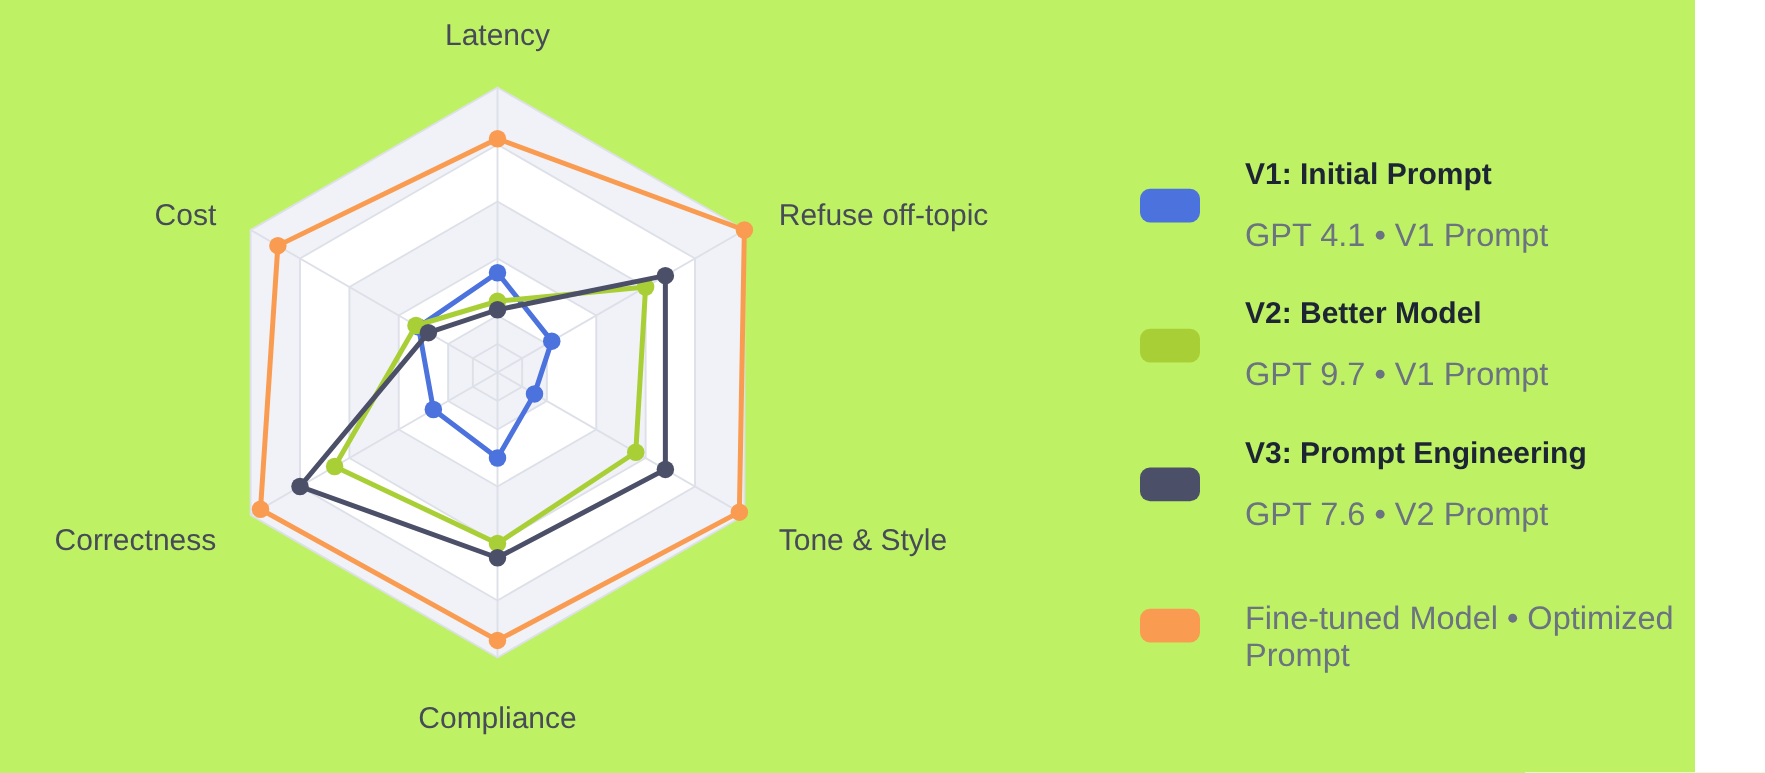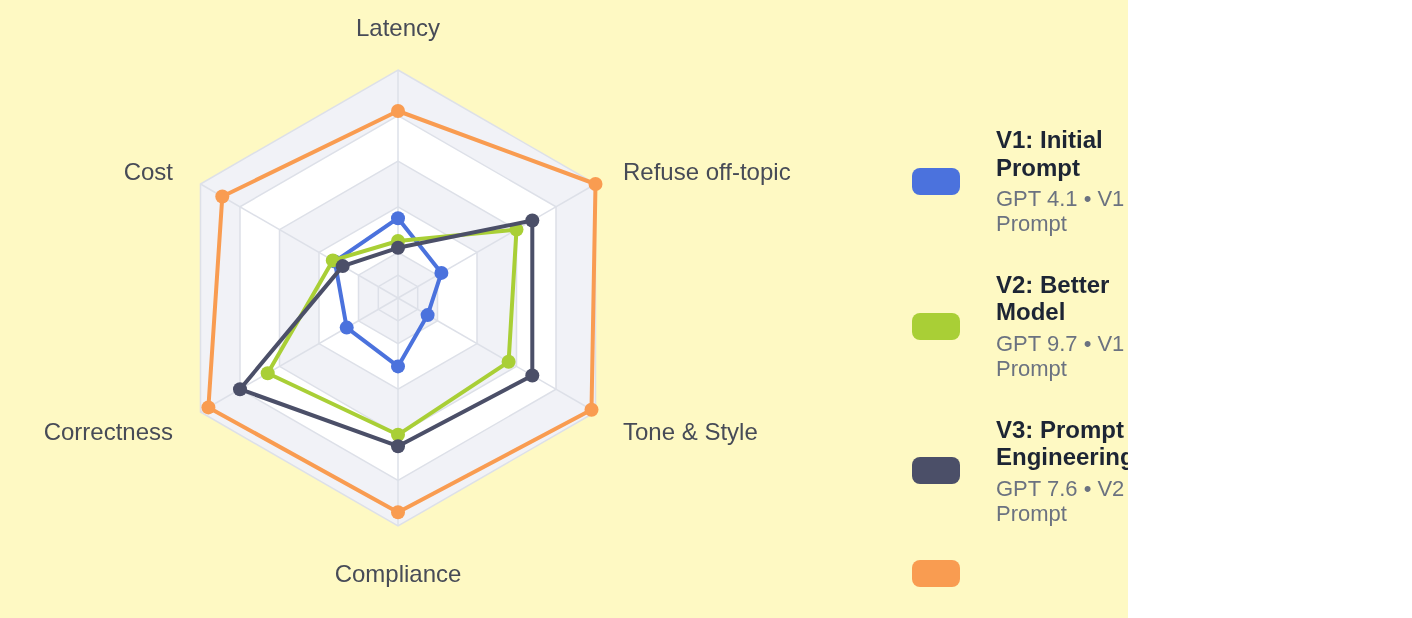--- a/index.html
+++ b/index.html
@@ -3,23 +3,23 @@
 <meta charset="utf-8">
 <style>
   html, body {
     margin: 0;
     padding: 0;
     background: #ffffff;
     font-family: "Liberation Sans", sans-serif;
   }
   .page {
     position: relative;
-    width: 1128px;
+    width: 1356px;
     height: 618px;
-    background: #fef9c3;
+    background: #bef264;
     overflow: hidden;
   }
   .chart-wrap {
     position: absolute;
     left: 0;
     top: 0;
     width: 860px;
     height: 618px;
   }
   svg text.axis-label {
@@ -47,24 +47,24 @@
     flex: 0 0 auto;
   }
   .legend-text { display: flex; flex-direction: column; }
   .legend-title {
     font-size: 24px;
     font-weight: bold;
     color: #1d2534;
     line-height: 1.15;
   }
   .legend-subtitle {
-    font-size: 22px;
+    font-size: 26px;
     color: #6b7280;
     line-height: 1.15;
-    margin-top: 5px;
+    margin-top: 20px;
   }
 </style>
 </head>
 <body>
 
 <div class="page">
 
   <div class="chart-wrap">
     <svg id="radar-svg" width="860" height="618" viewBox="0 0 860 618">
       <g id="grid-layer">
@@ -152,17 +152,18 @@
       <div class="legend-swatch" style="background: rgb(75, 79, 104);"></div>
       <div class="legend-text">
         <span class="legend-title">V3: Prompt Engineering</span>
         <span class="legend-subtitle">GPT 7.6 • V2 Prompt</span>
       </div>
     </div>
 
     <div class="legend-row">
       <div class="legend-swatch" style="background: rgb(249, 156, 81);"></div>
       <div class="legend-text">
+        <span class="legend-subtitle">Fine-tuned Model • Optimized Prompt</span>
       </div>
     </div>
 
   </div>
 </div>
 
 </body></html>

